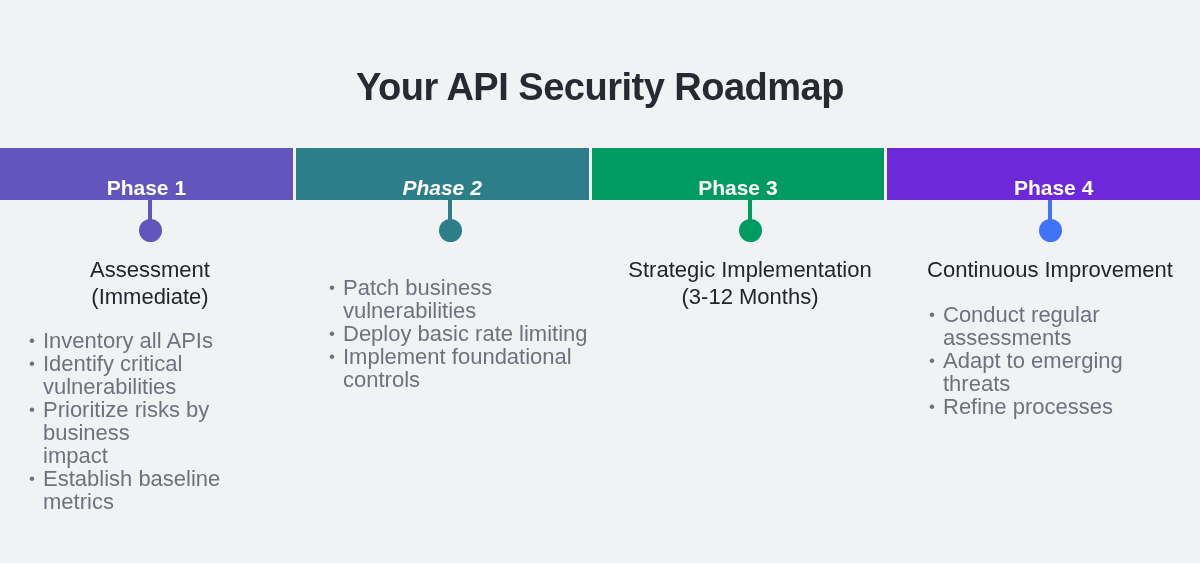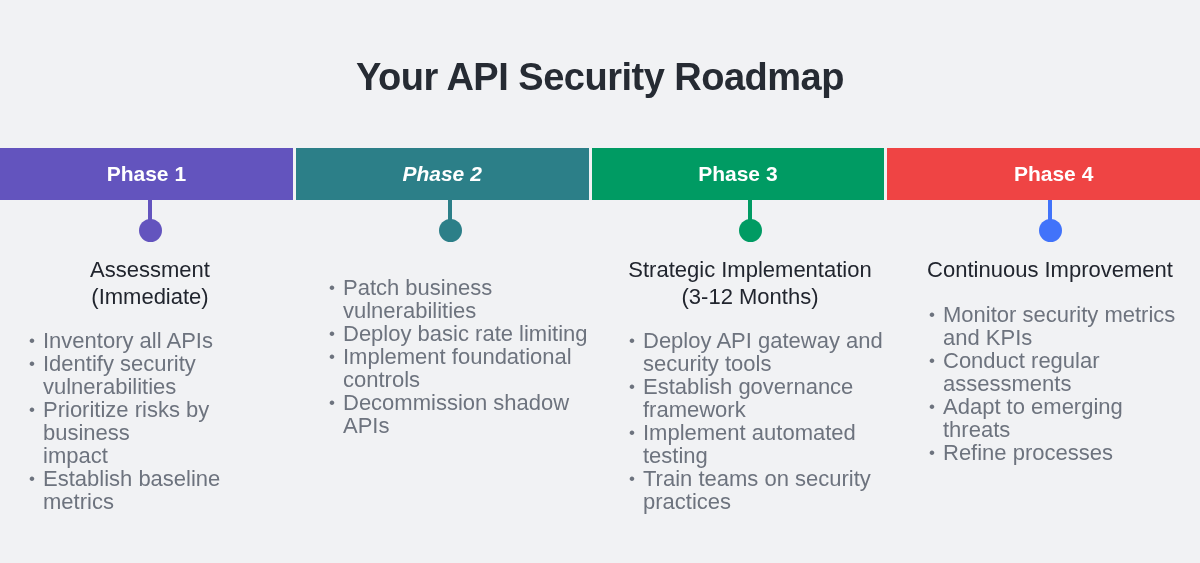--- a/index.html
+++ b/index.html
@@ -11,41 +11,41 @@
     height: 563px;
     background: #F1F2F4;
     overflow: hidden;
   }
 
   .title {
     position: absolute;
     top: 52px;
     left: 0;
     right: 0;
-    margin: 4px;
+    margin: 14px;
     text-align: center;
     font-size: 38px;
     font-weight: 700;
     letter-spacing: -0.5px;
     color: #262B33;
   }
 
   .bar-row {
     position: absolute;
     top: 148px;
     left: 0;
     right: 0;
     height: 52px;
     display: flex;
     gap: 3px;
   }
   .bar {
     flex: 1;
     display: flex;
-    align-items: center;
+    align-items: flex-end;
     justify-content: center;
   }
   .bar-label {
     color: #FFFFFF;
     font-size: 21px;
     font-weight: 700;
   }
 
   .stem-row {
     position: absolute;
@@ -121,21 +121,21 @@
   <div class="bar-row">
     <div class="bar" style="background: rgb(99, 84, 190);">
       <span class="bar-label">Phase 1</span>
     </div>
     <div class="bar" style="background: rgb(44, 127, 136); font-style: italic;">
       <span class="bar-label">Phase 2</span>
     </div>
     <div class="bar" style="background: rgb(0, 155, 99);">
       <span class="bar-label">Phase 3</span>
     </div>
-    <div class="bar" style="background: #ef4444; padding-left: 20px;">
+    <div class="bar" style="background: #6d28d9; padding-left: 20px;">
       <span class="bar-label">Phase 4</span>
     </div>
   </div>
 
   <div class="stem-row">
     <div class="stem-cell">
       <div class="stem" style="background: rgb(99, 84, 190);"></div>
       <div class="dot" style="background: rgb(99, 84, 190);"></div>
     </div>
     <div class="stem-cell">
@@ -154,64 +154,50 @@
 
   <div class="cols">
 
     <div class="col">
       <div class="col-heading">
         <div>Assessment</div>
         <div>(Immediate)</div>
       </div>
       <ul class="bullets">
         <li>Inventory all APIs</li>
-        <li>Identify security
+        <li>Identify critical
 vulnerabilities</li>
         <li>Prioritize risks by business
 impact</li>
         <li>Establish baseline metrics</li>
       </ul>
     </div>
 
     <div class="col">
       <ul class="bullets">
         <li>Patch business
 vulnerabilities</li>
         <li>Deploy basic rate limiting</li>
         <li>Implement foundational
 controls</li>
-        <li>Decommission shadow
-APIs</li>
       </ul>
     </div>
 
     <div class="col">
       <div class="col-heading">
         <div>Strategic Implementation</div>
         <div>(3-12 Months)</div>
       </div>
-      <ul class="bullets">
-        <li>Deploy API gateway and
-security tools</li>
-        <li>Establish governance
-framework</li>
-        <li>Implement automated
-testing</li>
-        <li>Train teams on security
-practices</li>
-      </ul>
     </div>
 
     <div class="col">
       <div class="col-heading">
         <div>Continuous Improvement</div>
       </div>
       <ul class="bullets">
-        <li>Monitor security metrics
-and KPIs</li>
         <li>Conduct regular
 assessments</li>
         <li>Adapt to emerging threats</li>
         <li>Refine processes</li>
       </ul>
     </div>
 
   </div>
 </div>
 

